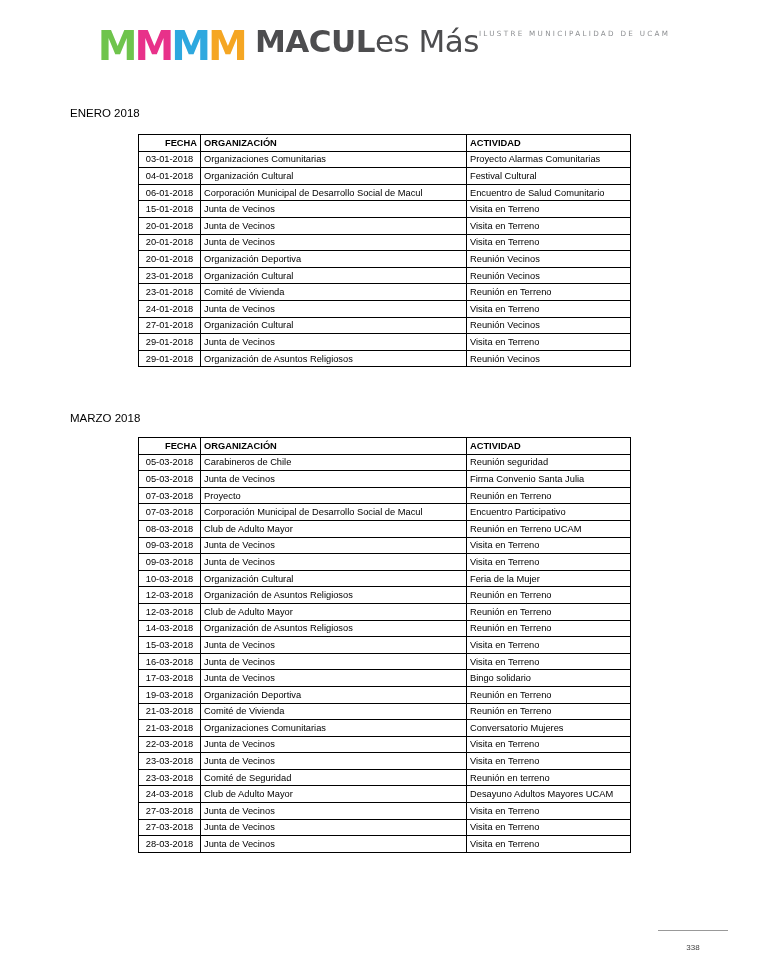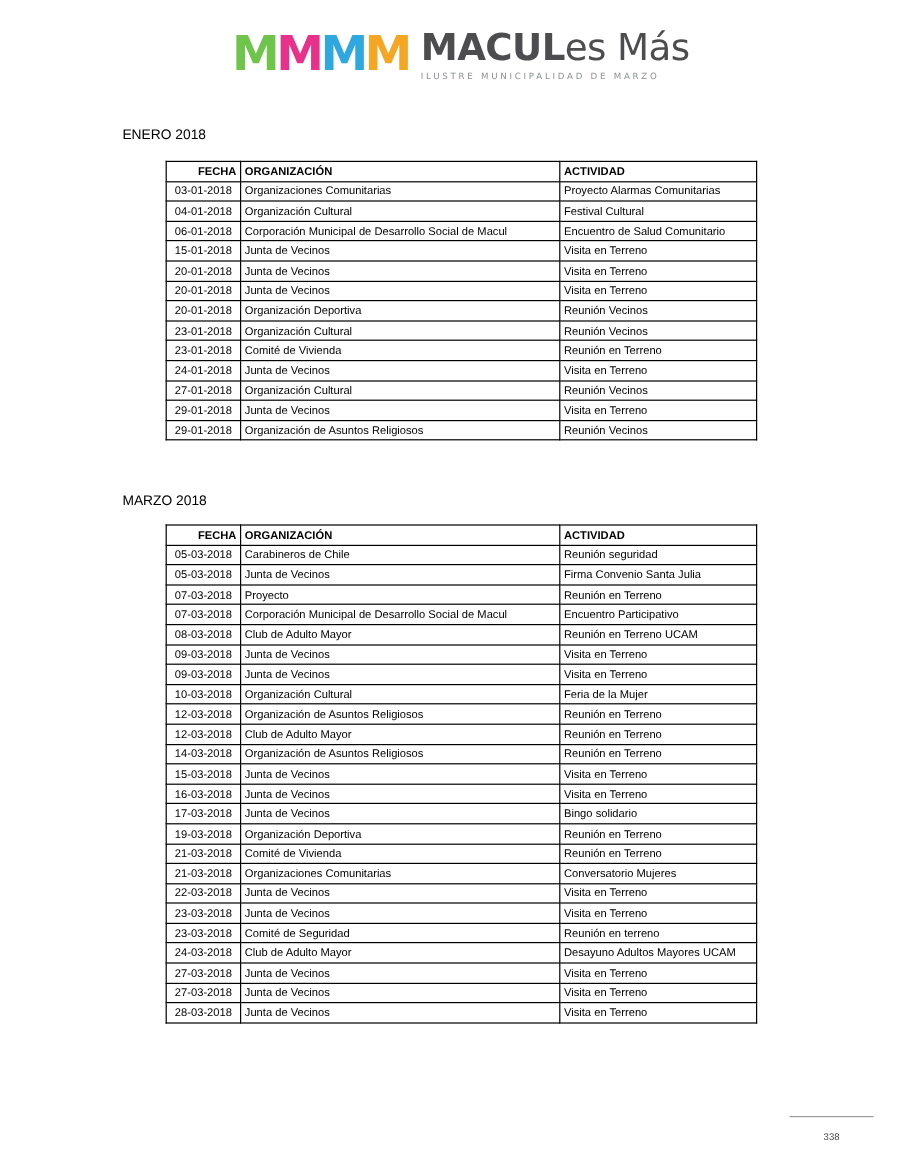--- a/index.html
+++ b/index.html
@@ -46,21 +46,20 @@
     font-family: "DejaVu Sans", sans-serif;
   }
   .logo-marks span { display: inline-block; }
   .m1 { color: #6fc44c; }
   .m2 { color: #e8318a; }
   .m3 { color: #2ea8df; }
   .m4 { color: #f5a623; }
   .logo-text {
     margin-left: 10px;
     display: flex;
-    flex-direction: column;
     justify-content: center;
   }
   .logo-title {
     font-size: 31px;
     line-height: 1;
     color: #4d4d4f;
     font-weight: bold;
     letter-spacing: -0.5px;
     font-family: "DejaVu Sans", sans-serif;
   }
@@ -69,21 +68,21 @@
     margin-top: 3px;
     font-size: 7.2px;
     letter-spacing: 2.3px;
     color: #8d8f92;
     font-family: "DejaVu Sans", sans-serif;
   }
 
   
   .section-title {
     position: absolute;
-    left: 102px;
+    left: 70px;
     font-size: 11.5px;
     color: #000;
   }
   #title-enero { top: 107px; }
   #title-marzo { top: 412px; }
 
   
   .table-block {
     position: absolute;
     left: 138px;
@@ -138,21 +137,21 @@
   <div class="header">
     <div class="logo-wrap">
       <div class="logo-marks">
         <span class="m1">M</span>
         <span class="m2">M</span>
         <span class="m3">M</span>
         <span class="m4">M</span>
       </div>
       <div class="logo-text">
         <div class="logo-title"><span>MACUL</span><span class="soft">es Más</span></div>
-        <div class="logo-sub">ILUSTRE MUNICIPALIDAD DE MARZO</div>
+        <div class="logo-sub">ILUSTRE MUNICIPALIDAD DE UCAM</div>
       </div>
     </div>
   </div>
 
   <div class="section-title" id="title-enero">ENERO 2018</div>
 
   <div class="table-block" id="table-enero">
     <table>
       <colgroup>
         <col class="c-fecha">

